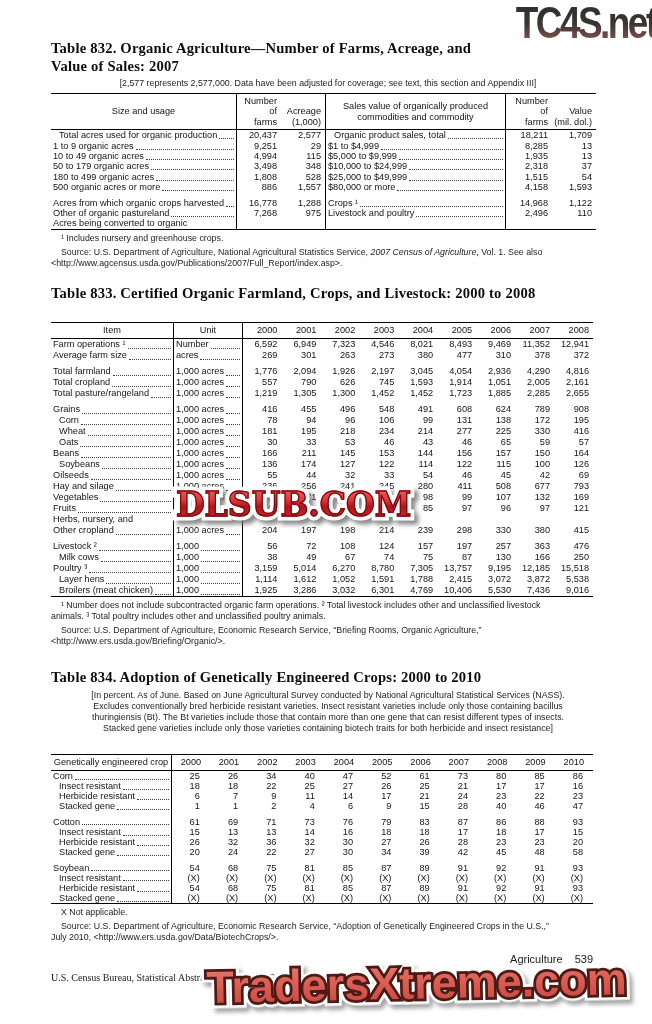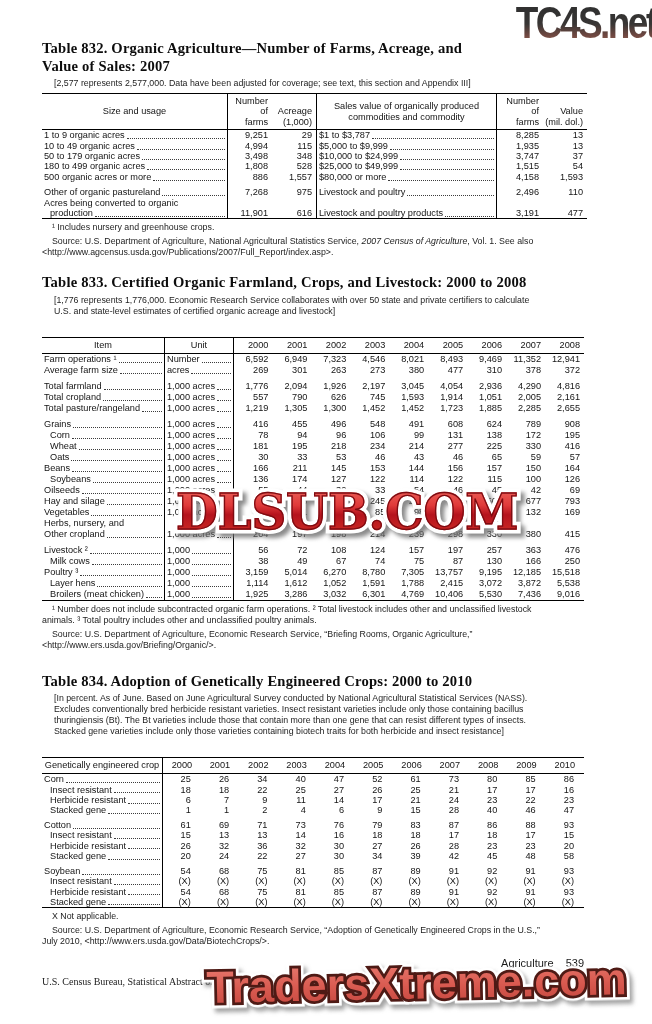--- a/index.html
+++ b/index.html
@@ -1,22 +1,22 @@
 <!DOCTYPE html>
 <html><head>
 <meta charset="utf-8">
 <style>
   html,body{margin:0;padding:0;}
   body{width:652px;height:1024px;position:relative;background:#fff;overflow:hidden;
        font-family:"Liberation Sans",sans-serif;color:#161616;}
-  .page{position:absolute;left:42px;top:40px;width:542px;}
+  .page{position:absolute;left:51px;top:40px;width:542px;}
 
   .title{font-family:"Liberation Serif",serif;font-weight:700;font-size:14.6px;
          line-height:17.5px;color:#0d0d0d;letter-spacing:.2px;white-space:pre-line;}
-  .note{font-size:8.8px;line-height:11px;margin:3px 0 0 12px;white-space:pre-line;color:#1c1c1c;}
+  .note{font-size:8.8px;line-height:11px;margin:3px 0 0 12px;white-space:pre-line;color:#1c1c1c;text-align:center;}
   .fnote{font-size:8.8px;line-height:11px;white-space:pre-line;text-indent:10px;margin:3px 0 0 0;color:#1c1c1c;}
   .fnote i{font-style:italic;text-align:right;}
 
   table{border-collapse:collapse;table-layout:fixed;width:542px;font-size:9.2px;color:#141414;}
   .dtable{border-top:1.6px solid #000;border-bottom:1.6px solid #000;margin-top:20px;}
   #t832{margin-top:4px;}
   th{font-weight:normal;vertical-align:bottom;border-bottom:1px solid #000;padding:2px 0;}
   th.vm{vertical-align:middle;}
   td{padding:0;vertical-align:bottom;overflow:hidden;}
   #t832 td{line-height:10.4px;}  #t832 th{line-height:10.4px;}
@@ -43,21 +43,21 @@
   .pgnum .no{margin-left:12px;}
   .bureau{font-family:"Liberation Serif",serif;font-size:10px;margin-top:7px;color:#222;}
 
   
   .wm{pointer-events:none;}
   #wmTop{position:absolute;top:0;right:-4px;font-weight:bold;font-size:44px;line-height:46px;
      letter-spacing:-3px;transform:scaleX(.84);transform-origin:100% 0;
      background:linear-gradient(180deg,#232323 0%,#2e2c2b 52%,#6b4038 78%,#9c6a58 100%);
      -webkit-background-clip:text;background-clip:text;color:transparent;opacity:.95;}
   #wmMid{position:absolute;left:176px;top:481px;font-family:"DejaVu Serif",serif;
-     font-weight:bold;font-size:48px;line-height:48px;letter-spacing:0;margin-top:7px;}
+     font-weight:bold;font-size:33px;line-height:48px;letter-spacing:0;}
   #wmMid .wm-under{position:absolute;left:0;top:0;color:#fff;-webkit-text-stroke:9px #fff;
      filter:drop-shadow(4px 4px 2px rgba(110,110,110,.8));}
   #wmMid .wm-over{position:relative;
      background:linear-gradient(180deg,#ef6a60 0%,#e03a3a 38%,#b5131d 55%,#c52322 78%,#d23c31 100%);
      -webkit-background-clip:text;background-clip:text;color:transparent;-webkit-text-stroke:1.3px #7d0c12;}
   #wmBot{position:absolute;left:206px;top:962px;font-weight:bold;font-size:45px;line-height:52px;
      letter-spacing:0;transform:rotate(-1.2deg);transform-origin:0 0;}
   #wmBot .wm-under{position:absolute;left:0;top:0;color:#fff;-webkit-text-stroke:11px #fff;
      filter:drop-shadow(3px 4px 2px rgba(100,100,100,.6));}
   #wmBot .wm-mid{position:absolute;left:0;top:0;color:#4e1a15;-webkit-text-stroke:5.5px #4e1a15;}
@@ -100,30 +100,48 @@
           </th>
         <th>
             <div class="hr">Value
 (mil. dol.)</div>
           </th>
       </tr>
     </thead>
     <tbody>
         <tr>
           <td class="lbl">
+            <div class="lab ind">
+              <span class="txt">Total acres used for organic production</span>
+              <span class="dots"></span>
+            </div>
+          </td>
+          <td class="num vl">20,437</td>
+          <td class="num">2,577</td>
+          <td class="lbl vl">
+            <div class="lab ind">
+              <span class="txt">Organic product sales, total</span>
+              <span class="dots"></span>
+            </div>
+          </td>
+          <td class="num vl">18,211</td>
+          <td class="num">1,709</td>
+        </tr>
+        <tr>
+          <td class="lbl">
             <div class="lab">
               <span class="txt">1 to 9 organic acres</span>
               <span class="dots"></span>
             </div>
           </td>
           <td class="num vl">9,251</td>
           <td class="num">29</td>
           <td class="lbl vl">
             <div class="lab">
-              <span class="txt">$1 to $3,787</span>
+              <span class="txt">$1 to $4,999</span>
               <span class="dots"></span>
             </div>
           </td>
           <td class="num vl">8,285</td>
           <td class="num">13</td>
         </tr>
         <tr>
           <td class="lbl">
             <div class="lab">
               <span class="txt">10 to 49 organic acres</span>
@@ -149,21 +167,21 @@
             </div>
           </td>
           <td class="num vl">3,498</td>
           <td class="num">348</td>
           <td class="lbl vl">
             <div class="lab">
               <span class="txt">$10,000 to $24,999</span>
               <span class="dots"></span>
             </div>
           </td>
-          <td class="num vl">3,747</td>
+          <td class="num vl">2,318</td>
           <td class="num">37</td>
         </tr>
         <tr>
           <td class="lbl">
             <div class="lab">
               <span class="txt">180 to 499 organic acres</span>
               <span class="dots"></span>
             </div>
           </td>
           <td class="num vl">1,808</td>
@@ -199,20 +217,38 @@
           <td class="lbl"></td>
           <td class="num vl"></td>
           <td class="num"></td>
           <td class="lbl vl"></td>
           <td class="num vl"></td>
           <td class="num"></td>
         </tr>
         <tr>
           <td class="lbl">
             <div class="lab">
+              <span class="txt">Acres from which organic crops harvested</span>
+              <span class="dots"></span>
+            </div>
+          </td>
+          <td class="num vl">16,778</td>
+          <td class="num">1,288</td>
+          <td class="lbl vl">
+            <div class="lab">
+              <span class="txt">Crops ¹</span>
+              <span class="dots"></span>
+            </div>
+          </td>
+          <td class="num vl">14,968</td>
+          <td class="num">1,122</td>
+        </tr>
+        <tr>
+          <td class="lbl">
+            <div class="lab">
               <span class="txt">Other of organic pastureland</span>
               <span class="dots"></span>
             </div>
           </td>
           <td class="num vl">7,268</td>
           <td class="num">975</td>
           <td class="lbl vl">
             <div class="lab">
               <span class="txt">Livestock and poultry</span>
               <span class="dots"></span>
@@ -230,49 +266,29 @@
           <td class="num vl"></td>
           <td class="num"></td>
           <td class="lbl vl">
             <div class="lab">
               <span class="txt"></span>
             </div>
           </td>
           <td class="num vl"></td>
           <td class="num"></td>
         </tr>
-        <tr>
-          <td class="lbl">
-            <div class="lab ind">
-              <span class="txt">production</span>
-              <span class="dots"></span>
-            </div>
-          </td>
-          <td class="num vl">11,901</td>
-          <td class="num">616</td>
-          <td class="lbl vl">
-            <div class="lab">
-              <span class="txt">Livestock and poultry products</span>
-              <span class="dots"></span>
-            </div>
-          </td>
-          <td class="num vl">3,191</td>
-          <td class="num">477</td>
-        </tr>
       </tbody>
   </table>
 
   <div class="fnote">¹ Includes nursery and greenhouse crops.</div>
   <div class="fnote"><span>Source: U.S. Department of Agriculture, National Agricultural Statistics Service, </span><i>2007 Census of Agriculture</i><span>, Vol. 1. See also
 &lt;http://www.agcensus.usda.gov/Publications/2007/Full_Report/index.asp&gt;.</span></div>
 
   <div class="sect-gap"></div>
   <div class="title">Table 833. Certified Organic Farmland, Crops, and Livestock: 2000 to 2008</div>
-  <div class="note">[1,776 represents 1,776,000. Economic Research Service collaborates with over 50 state and private certifiers to calculate
-U.S. and state-level estimates of certified organic acreage and livestock]</div>
 
   <table id="t833" class="dtable">
     <thead>
         <tr>
           <th class="hc">Item</th>
           <th class="hc vl">Unit</th>
           <th class="num vl">2000</th>
           <th class="num">2001</th>
           <th class="num">2002</th>
           <th class="num">2003</th>
@@ -624,20 +640,43 @@
           </td>
           <td class="num vl">62</td>
           <td class="num">71</td>
           <td class="num">76</td>
           <td class="num">85</td>
           <td class="num">98</td>
           <td class="num">99</td>
           <td class="num">107</td>
           <td class="num">132</td>
           <td class="num">169</td>
+        </tr>
+        <tr>
+          <td class="lbl">
+            <div class="lab">
+              <span class="txt">Fruits</span>
+              <span class="dots"></span>
+            </div>
+          </td>
+          <td class="unit vl">
+            <div class="lab">
+              <span class="txt">1,000 acres</span>
+              <span class="dots"></span>
+            </div>
+          </td>
+          <td class="num vl">48</td>
+          <td class="num">55</td>
+          <td class="num">61</td>
+          <td class="num">77</td>
+          <td class="num">85</td>
+          <td class="num">97</td>
+          <td class="num">96</td>
+          <td class="num">97</td>
+          <td class="num">121</td>
         </tr>
         <tr>
           <td class="lbl">
             <div class="lab">
               <span class="txt">Herbs, nursery, and</span>
             </div>
           </td>
           <td class="vl"></td>
           <td class="vl" colspan="9"></td>
         </tr>

